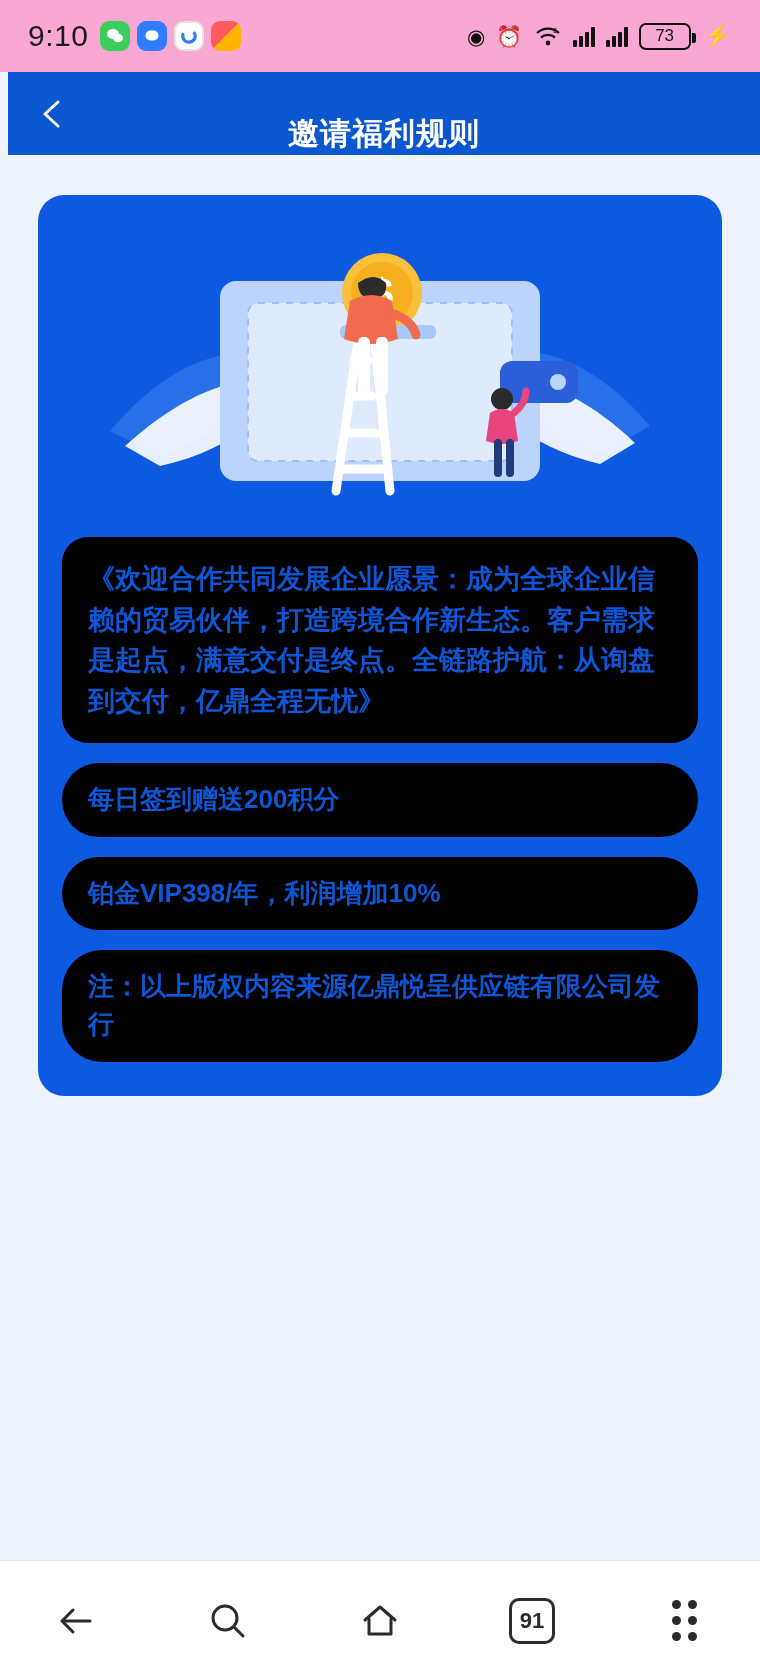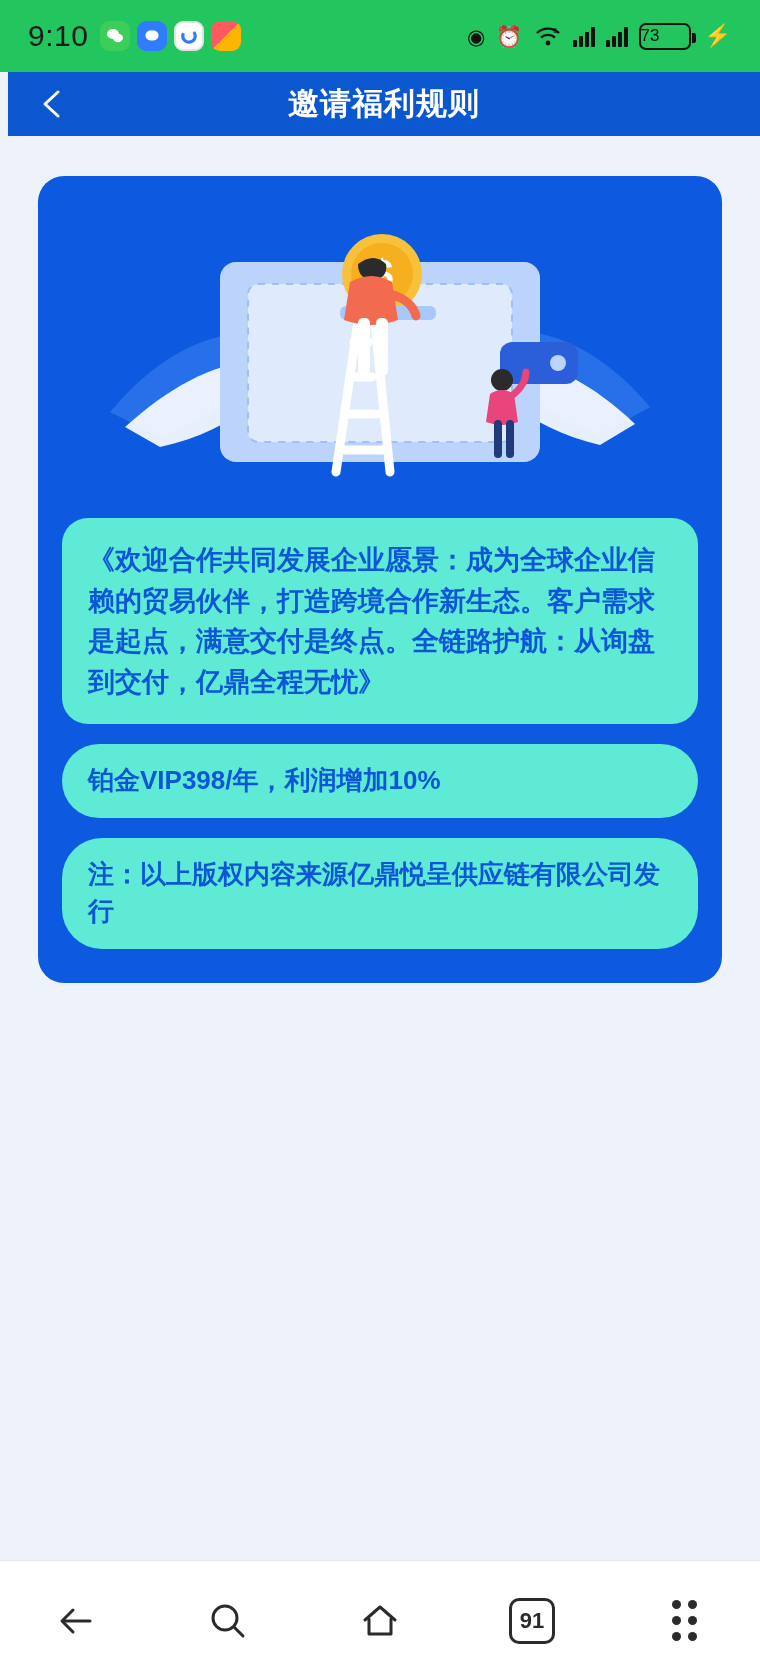--- a/index.html
+++ b/index.html
@@ -8,21 +8,21 @@
     height: 1680px;
     font-family: "Liberation Sans", sans-serif;
     background: #eef2fb;
     overflow: hidden;
   }
   body { position: relative; }
 
   
   .statusbar {
     height: 72px;
-    background: #22c55e;
+    background: #f9a8d4;
     display: flex;
     align-items: center;
     padding: 12px 28px;
     justify-content: space-between;
   }
   .status-left {
     display: flex;
     align-items: center;
     gap: 12px;
   }
@@ -46,35 +46,35 @@
   .status-right { display: flex; align-items: center; gap: 11px; }
   .sr-icon { color: #111; font-size: 21px; line-height: 1; display:flex; align-items:center;}
   .bars { display: flex; align-items: flex-end; gap: 2px; height: 22px; }
   .bars i { display: block; width: 4px; background: #111; border-radius: 1px; }
   .bars i:nth-child(1){height:7px} .bars i:nth-child(2){height:11px}
   .bars i:nth-child(3){height:15px} .bars i:nth-child(4){height:20px}
   .battery {
     width: 52px; height: 27px;
     border: 2.5px solid #111;
     border-radius: 7px;
-    display: flex; align-items: center; 
+    display: flex; align-items: center; justify-content: center;
     font-size: 17px; color: #111; position: relative;
   }
   .battery::after {
     content:""; position: absolute; right: -7px; top: 8px;
     width: 4px; height: 10px; background: #111; border-radius: 0 2px 2px 0;
   }
   .bolt { font-size: 22px; color: #111; margin-left: 3px;}
 
   
   .appbar {
-    height: 64px;
+    height: 83px;
     background: #0b57d0;
     display: flex;
-    align-items: center;
+    align-items: flex-end;
     position: relative;
     margin-left: 8px;
   }
   .back-arrow {
     position: absolute; left: 28px; top: 50%; transform: translateY(-50%);
     width: 34px; height: 34px; cursor: pointer;
   }
   .back-arrow svg { display:block; }
   .appbar-title {
     width: 100%;
@@ -101,21 +101,21 @@
   
   .illus {
     position: relative;
     height: 290px;
     margin: 4px 0 26px 0;
   }
   .illus svg { display:block; width: 100%; height: 100%; }
 
   
   .pill {
-    background: #5eead4;
+    background: #000000;
     border-radius: 40px;
     padding: 18px 26px;
     margin-bottom: 20px;
     color: #0d56d6;
     font-size: 26px;
     font-weight: bold;
     line-height: 1.45;
     margin-top: 13px;
   }
   .pill.intro {
@@ -266,20 +266,21 @@
           <circle cx="402" cy="178" r="11" fill="#2b2b2b"></circle>
           <path d="M390 192 q12 -8 24 0 l4 28 q-16 6 -32 0z" fill="#e8457c"></path>
           <rect x="394" y="218" width="8" height="38" rx="4" fill="#203a7a"></rect>
           <rect x="406" y="218" width="8" height="38" rx="4" fill="#203a7a"></rect>
           <path d="M414 192 q12 -10 12 -22" stroke="#e8457c" stroke-width="7" fill="none" stroke-linecap="round"></path>
         </g>
       </svg>
     </div>
 
     <div class="pill intro">《欢迎合作共同发展企业愿景：成为全球企业信赖的贸易伙伴，打造跨境合作新生态。客户需求是起点，满意交付是终点。全链路护航：从询盘到交付，亿鼎全程无忧》</div>
+    <div class="pill">每日签到赠送200积分</div>
     <div class="pill">铂金VIP398/年，利润增加10%</div>
     <div class="pill">注：以上版权内容来源亿鼎悦呈供应链有限公司发行</div>
   </div>
 </div>
 
 <div class="navbar">
   <div class="nav-btn">
     <svg width="44" height="44" viewBox="0 0 44 44">
       <line x1="36" y1="22" x2="9" y2="22" stroke="#2b2b2b" stroke-width="3" stroke-linecap="round"></line>
       <polyline points="19,11 8,22 19,33" fill="none" stroke="#2b2b2b" stroke-width="3" stroke-linecap="round" stroke-linejoin="round"></polyline>

